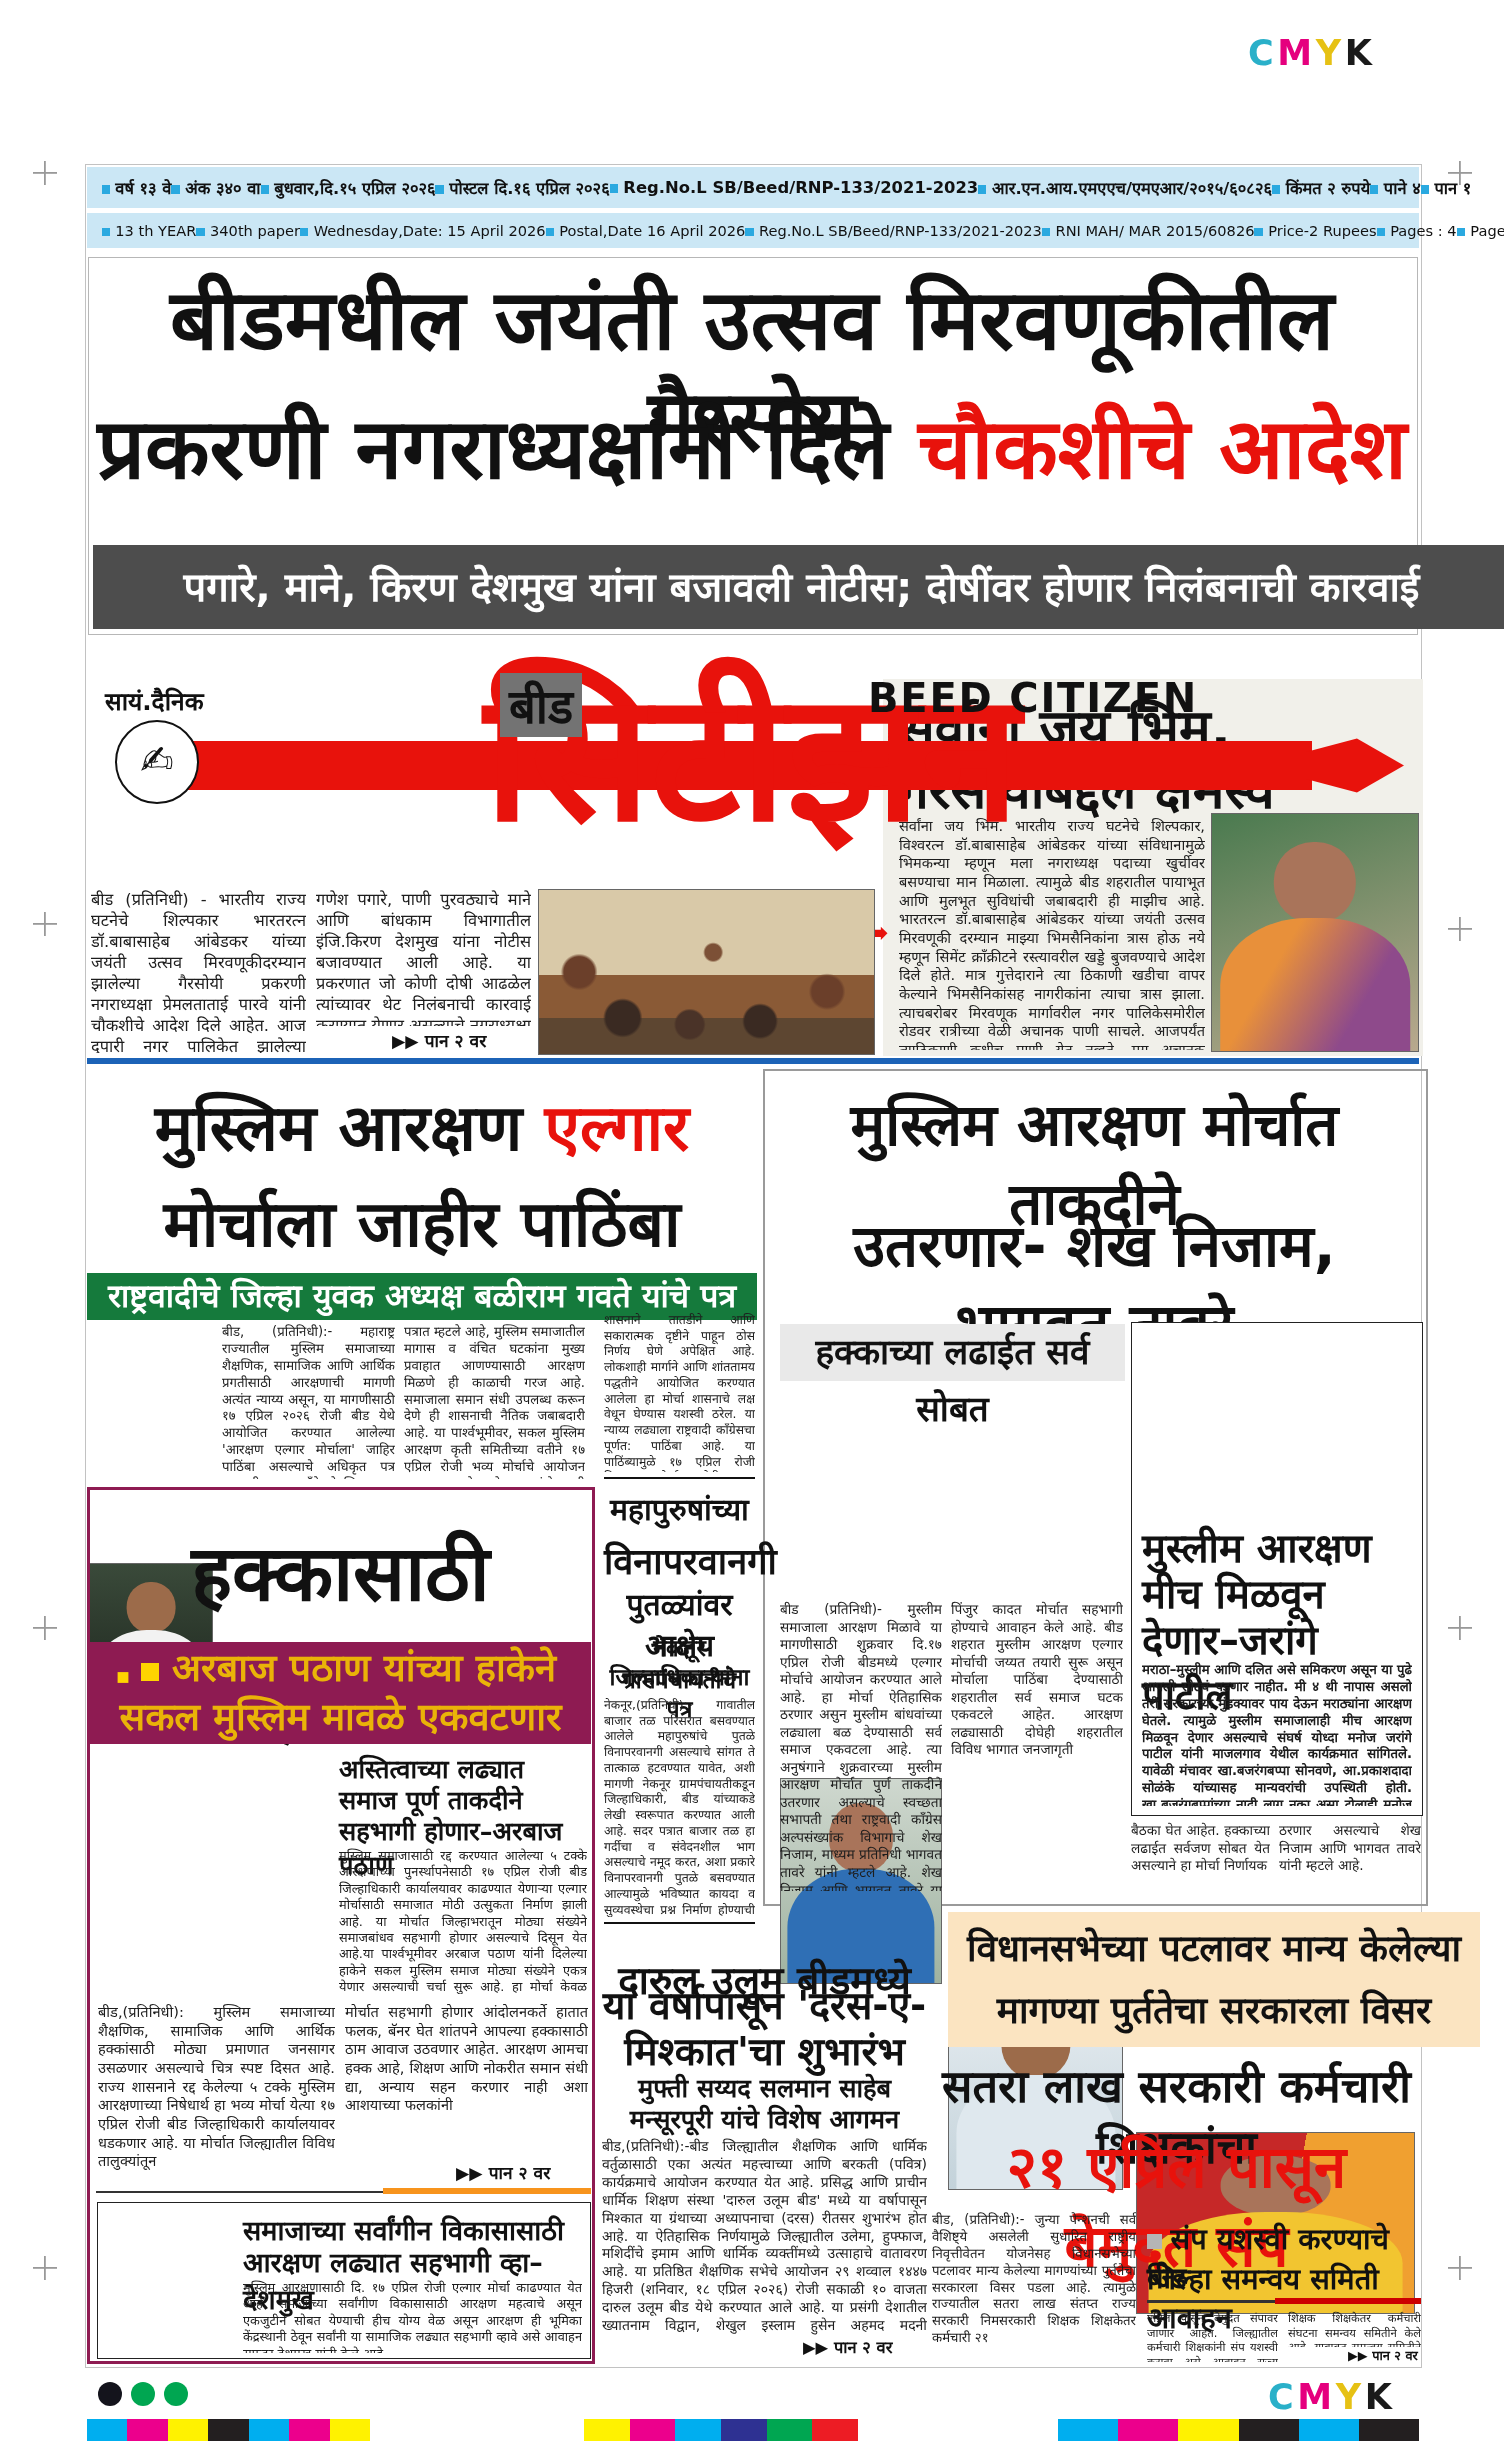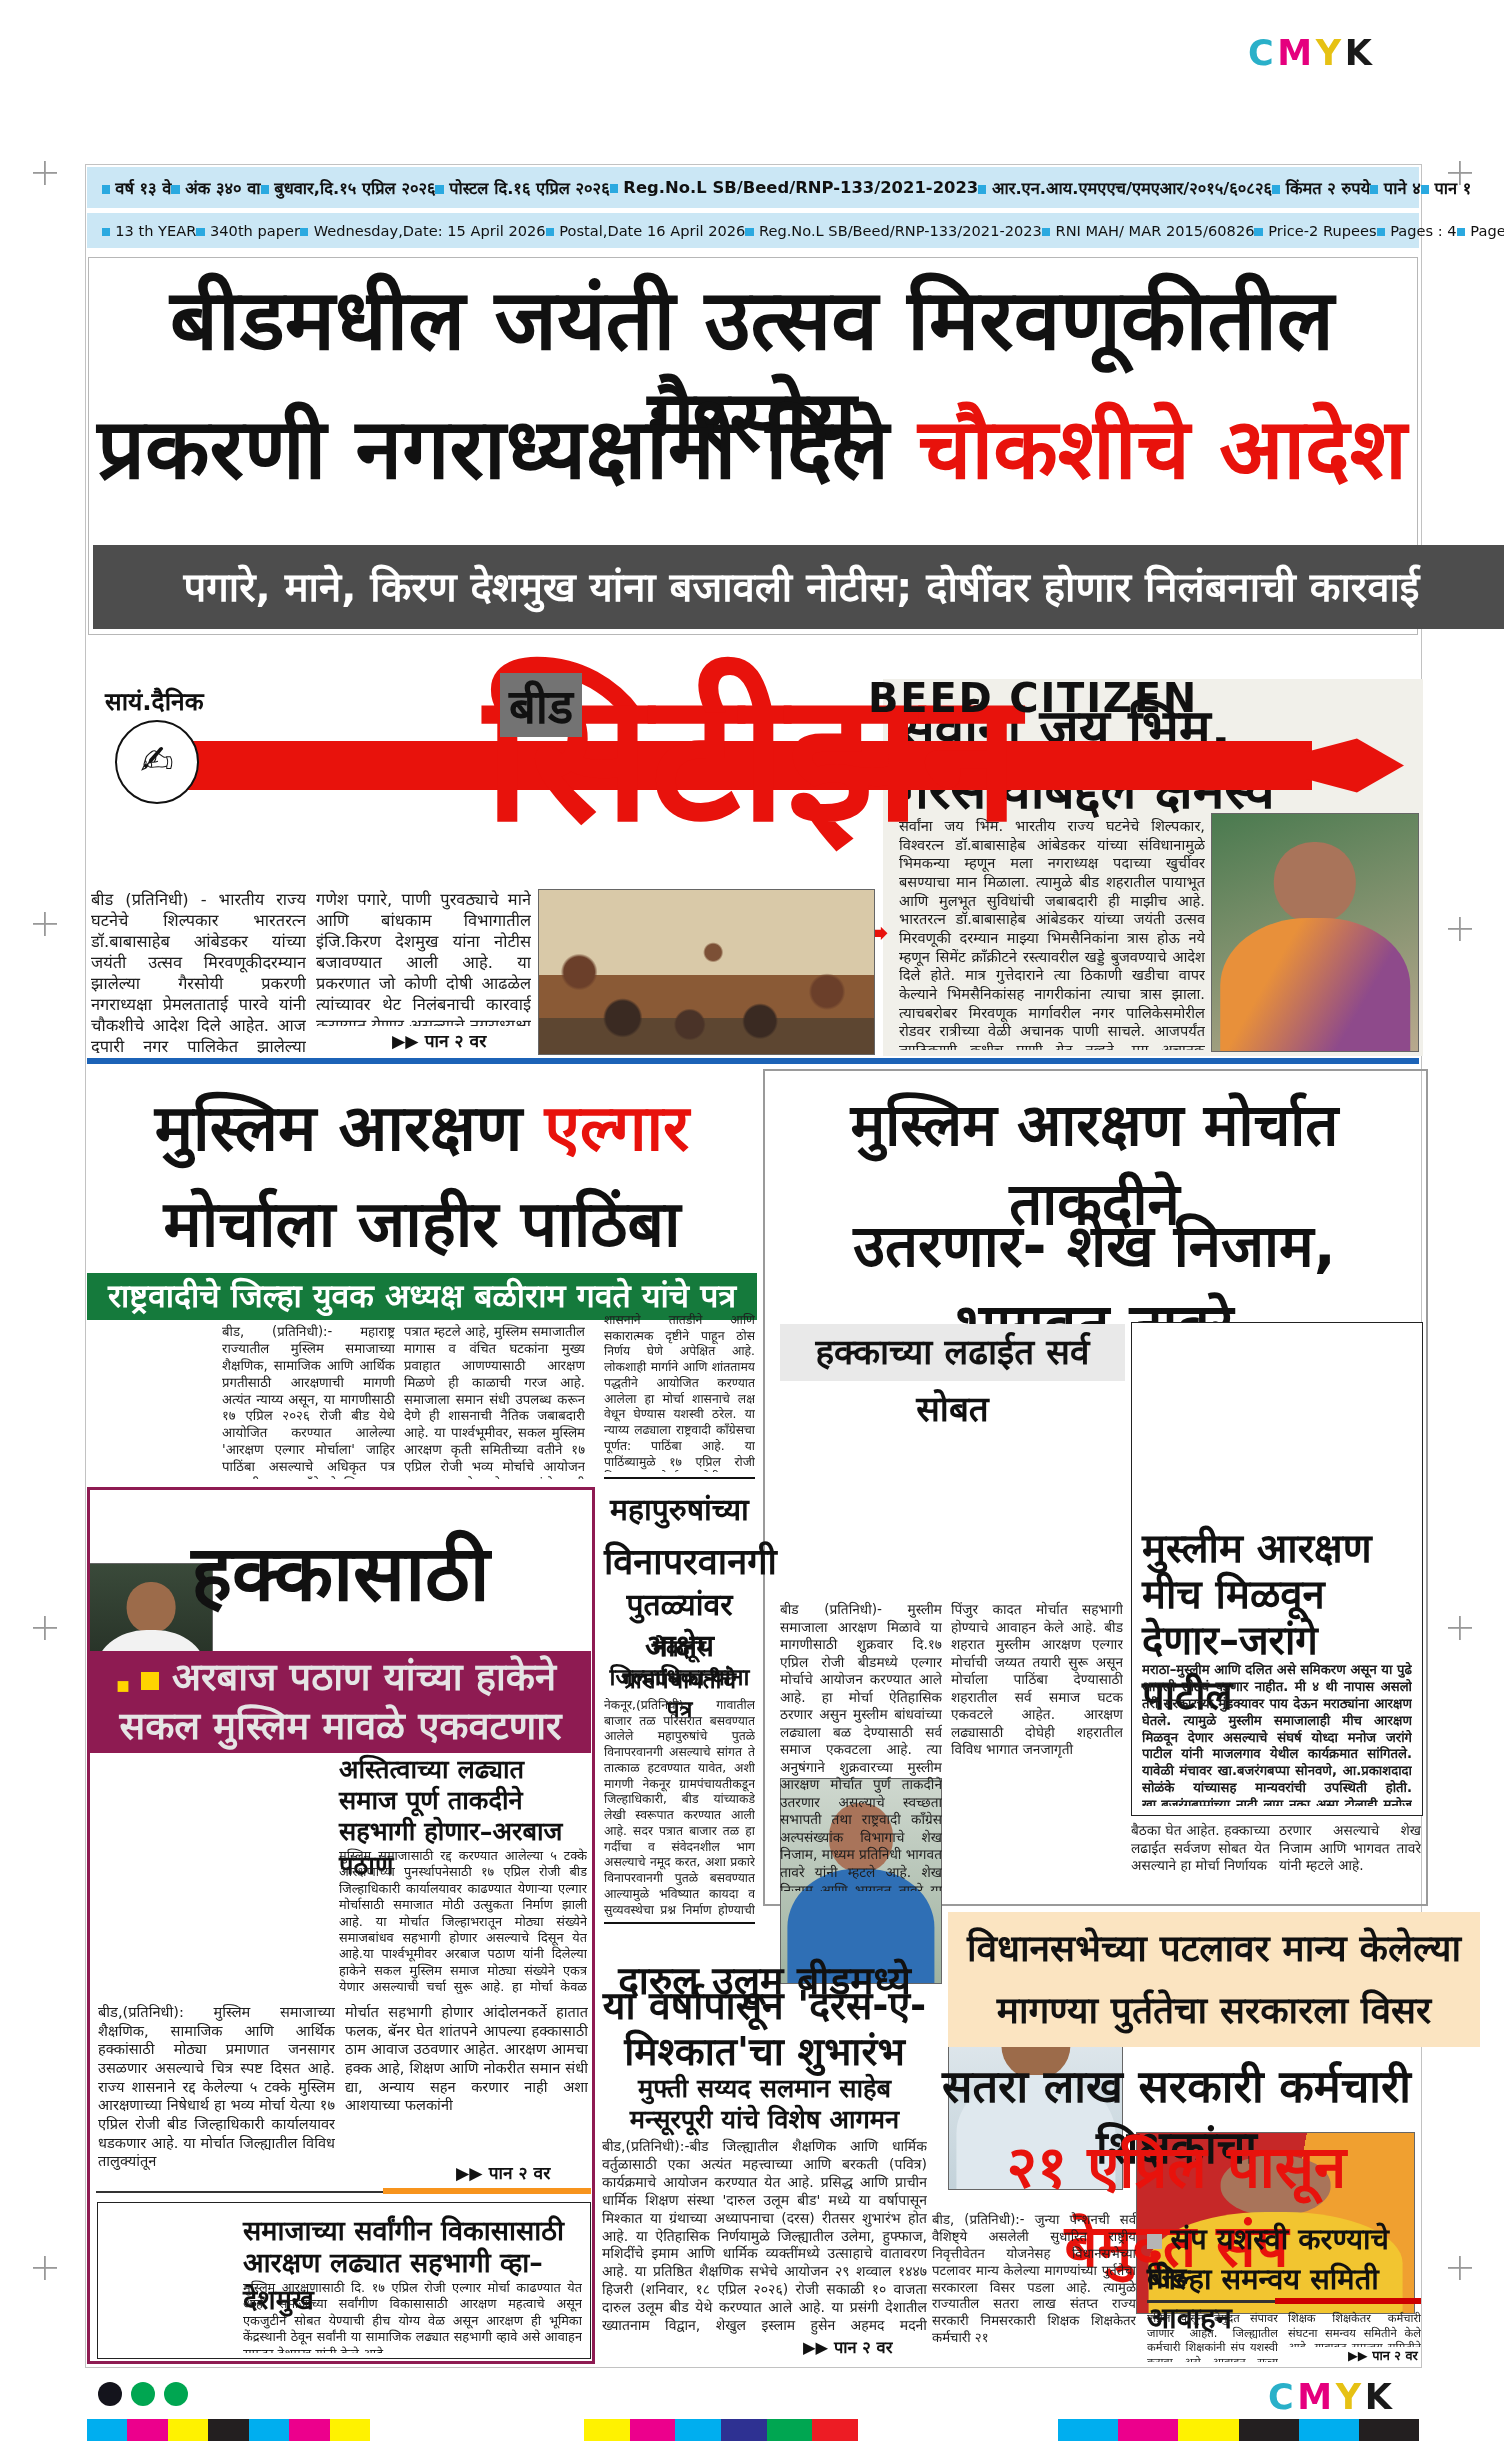--- a/index.html
+++ b/index.html
@@ -26,21 +26,21 @@
   
   .photo{border:0.9px solid #666;box-sizing:border-box;background:#d8d3c8;}
   .person{position:relative;overflow:hidden;}
   .person::before{content:"";position:absolute;left:50%;top:12%;width:40%;height:34%;
       transform:translateX(-50%);background:var(--skin,#b0805f);border-radius:48%;}
   .person::after{content:"";position:absolute;left:50%;top:44%;width:92%;height:62%;
       transform:translateX(-50%);background:var(--shirt,#ddd);border-radius:46% 46% 0 0;}
   
   .strip-strap{background:#4d4d4d;color:#fff;}
   .strip-green{background:#157a3c;color:#fff;}
-  .strip-maroon{background:#8e1b52;color:#e5e5e5;margin-top:9px;}
+  .strip-maroon{background:#8e1b52;color:#eab308;}
   .strip-gray{background:#e9e9e9;color:#111;}
   .peach{background:#fbe4c1;}
   .yellow-sq::before{content:"";display:inline-block;width:18px;height:18px;background:#ffd400;
       margin-right:12.8px;box-shadow:-27px 5.5px 0 -3.6px #ffd400;}
   .gray-sq::before{content:"";display:inline-block;width:14.6px;height:14.6px;background:#b5b5b5;margin-right:9px;}
   .jump{font-weight:bold;white-space:nowrap;}
   .seg{display:flex;}
   .seg div{flex:1;height:100%;}
 </style>
 </head>

